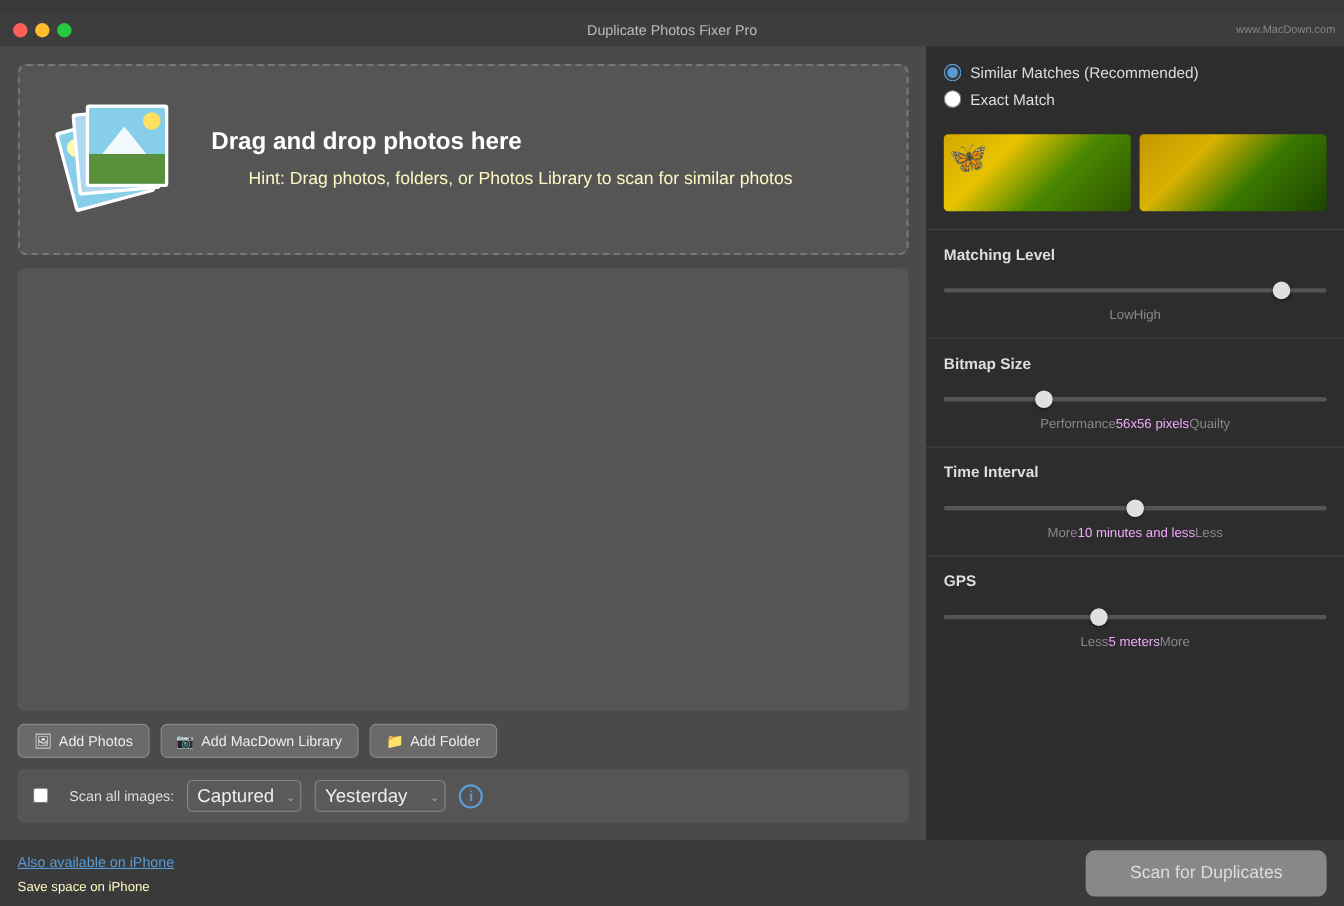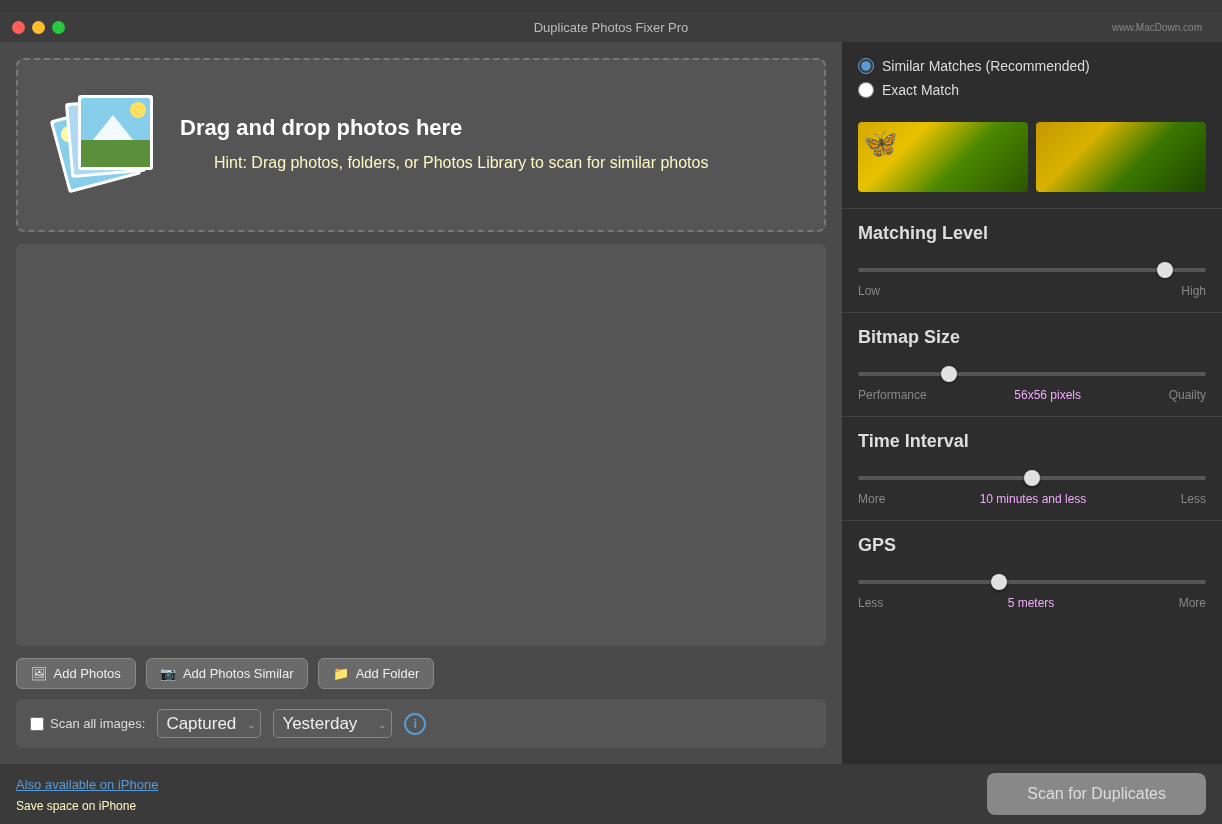--- a/index.html
+++ b/index.html
@@ -37,21 +37,21 @@
     }
     .btn-close { background: #ff5f56; }
     .btn-min { background: #ffbd2e; }
     .btn-max { background: #27c93f; }
     .titlebar-title {
       color: #bbb;
       font-size: 13px;
     }
     .watermark {
       position: absolute;
-      right: 20px;
+      right: 8px;
       color: #888;
       font-size: 10px;
     }
 
     
     .main-layout {
       display: flex;
       flex: 1;
       overflow: hidden;
     }
@@ -68,21 +68,21 @@
     }
 
     
     .drop-zone {
       background: #555;
       border: 2px dashed #777;
       border-radius: 8px;
       padding: 20px;
       display: flex;
       align-items: center;
-      gap: 12px;
+      gap: 24px;
       flex-shrink: 0;
     }
     .photos-icon {
       width: 130px;
       height: 130px;
       flex-shrink: 0;
       position: relative;
     }
     .drop-text h2 {
       color: #fff;
@@ -134,22 +134,22 @@
       border-radius: 6px;
       padding: 10px 14px;
       display: flex;
       align-items: center;
       gap: 12px;
     }
     .scan-options label {
       color: #ddd;
       font-size: 13px;
       display: flex;
-      align-items: flex-end;
-      gap: 6px;
+      align-items: flex-start;
+      gap: 19px;
     }
     .scan-options input[type="checkbox"] {
       width: 14px;
       height: 14px;
     }
     .scan-select {
       background: #5a5a5a;
       border: 1px solid #888;
       border-radius: 5px;
       color: #eee;
@@ -285,21 +285,21 @@
     
     .settings-section {
       padding: 14px 16px;
       border-bottom: 1px solid #444;
     }
     .settings-section:last-child {
       border-bottom: none;
     }
     .section-title {
       color: #ddd;
-      font-size: 18px;
+      font-size: 14px;
       font-weight: 600;
       margin-bottom: 14px;
     }
 
     
     .slider-container {
       margin-bottom: 8px;
     }
     input[type="range"] {
       width: 100%;
@@ -314,21 +314,21 @@
       -webkit-appearance: none;
       width: 16px;
       height: 16px;
       border-radius: 50%;
       background: #e0e0e0;
       cursor: pointer;
       box-shadow: 0 1px 3px rgba(0,0,0,0.5);
     }
     .slider-labels {
       display: flex;
-      justify-content: space-between;
+      justify-content: center;
       color: #888;
       font-size: 12px;
     }
     .slider-labels .center-label {
       color: #f0abfc;
       font-size: 12px;
     }
   </style>
 </head>
 <body>
@@ -381,21 +381,21 @@
     <div class="file-list-area"></div>
 
     <div class="bottom-toolbar">
       <div class="add-buttons">
         <button class="add-btn">
           <span>🖼</span>
           <span>Add Photos</span>
         </button>
         <button class="add-btn">
           <span>📷</span>
-          <span>Add Photos Similar</span>
+          <span>Add MacDown Library</span>
         </button>
         <button class="add-btn">
           <span>📁</span>
           <span>Add Folder</span>
         </button>
       </div>
       <div class="scan-options">
         <label>
           <input type="checkbox" style="">
           <span>Scan all images:</span>

